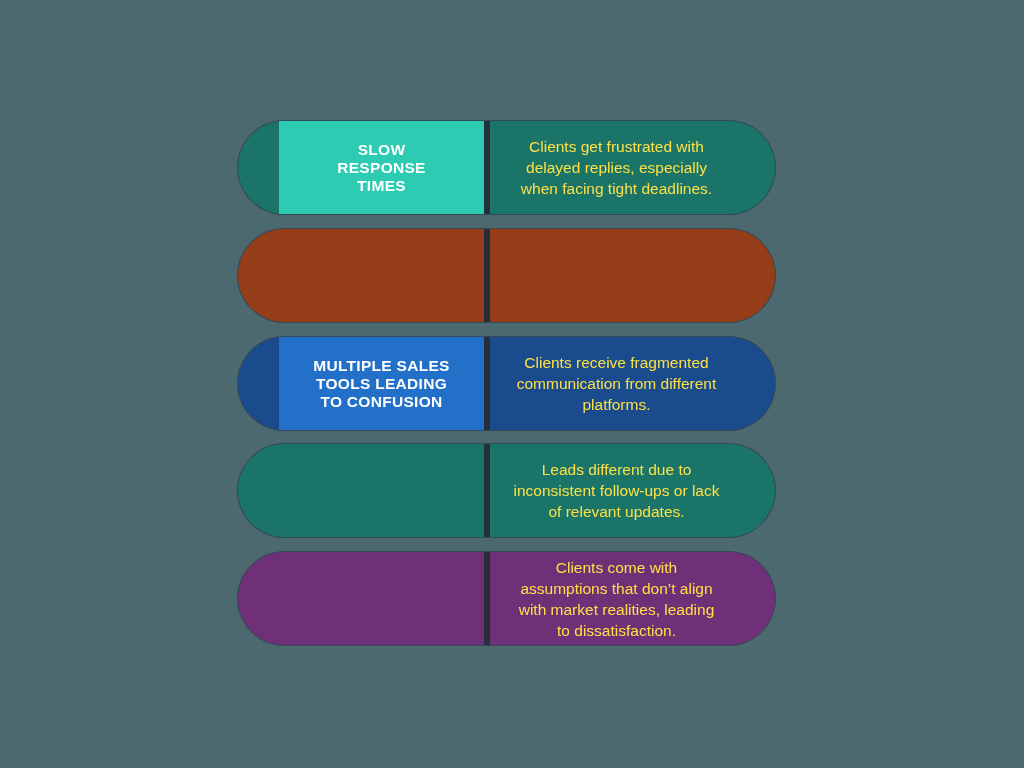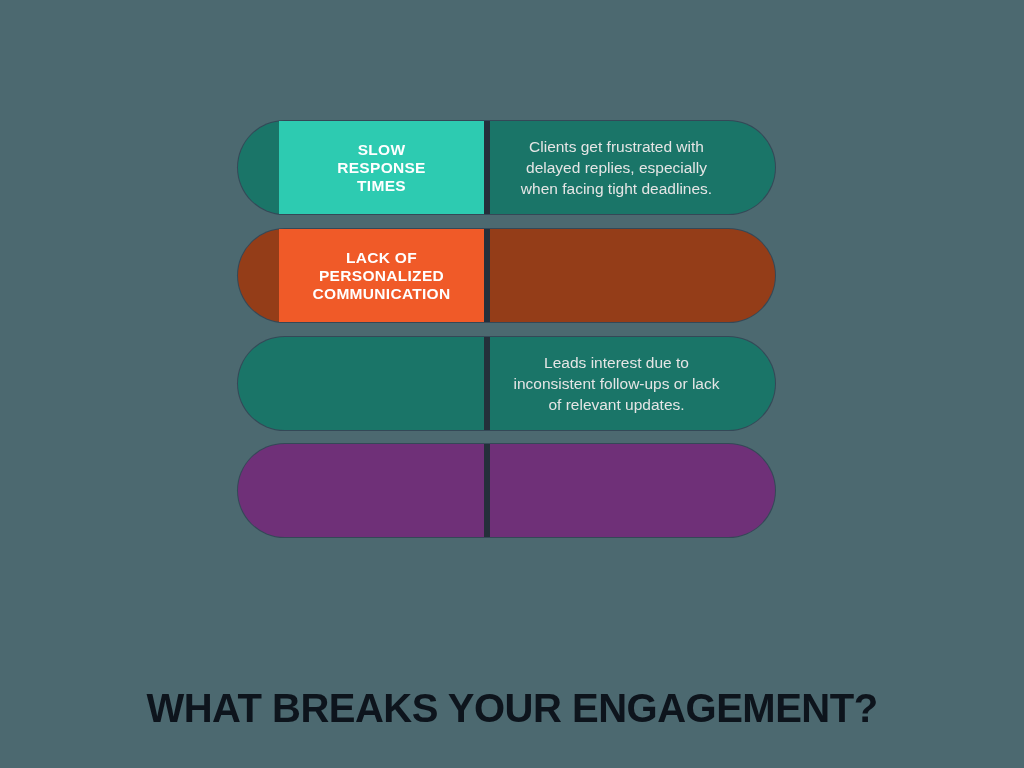--- a/index.html
+++ b/index.html
@@ -47,21 +47,21 @@
     left: 246px; top: 0;
     width: 6px; height: 100%;
     background: #242f3a;
   }
   .desc-box {
     position: absolute;
     left: 252px; top: 0;
     width: 253px; height: 100%;
     display: flex; align-items: center; justify-content: center;
     text-align: center;
-    color: #e5e5e5;
+    color: #fde047;
     font-size: 15.5px;
     line-height: 21px;
     white-space: pre-line;
   }
   .title {
     position: absolute;
     left: 0; top: 686px;
     width: 1024px;
     text-align: center;
     color: #0d141c;
@@ -79,33 +79,42 @@
     <div class="label-box">SLOW
 RESPONSE
 TIMES</div>
     <div class="separator"></div>
     <div class="desc-box">Clients get frustrated with
 delayed replies, especially
 when facing tight deadlines.</div>
   </div>
 
   <div class="row" style="--pill: #943d18; --label: #f05a28;">
-    <div class="label-box">LACK OF
-PERSONALIZED
-COMMUNICATION</div>
     <div class="separator"></div>
   </div>
 
+  <div class="row" style="--pill: #1a4b8c; --label: #2270c8;">
+    <div class="label-box">MULTIPLE SALES
+TOOLS LEADING
+TO CONFUSION</div>
+    <div class="separator"></div>
+    <div class="desc-box">Clients receive fragmented
+communication from different
+platforms.</div>
+  </div>
 
   <div class="row" style="--pill: #1a7568; --label: #2dcbb1;">
     <div class="separator"></div>
-    <div class="desc-box">Leads interest due to
+    <div class="desc-box">Leads different due to
 inconsistent follow-ups or lack
 of relevant updates.</div>
   </div>
 
   <div class="row" style="--pill: #6f3078; --label: #ae57cc;">
     <div class="separator"></div>
+    <div class="desc-box">Clients come with
+assumptions that don’t align
+with market realities, leading
+to dissatisfaction.</div>
   </div>
 
-  <div class="title">WHAT BREAKS YOUR ENGAGEMENT?</div>
 
 </div>
 
 </body></html>

